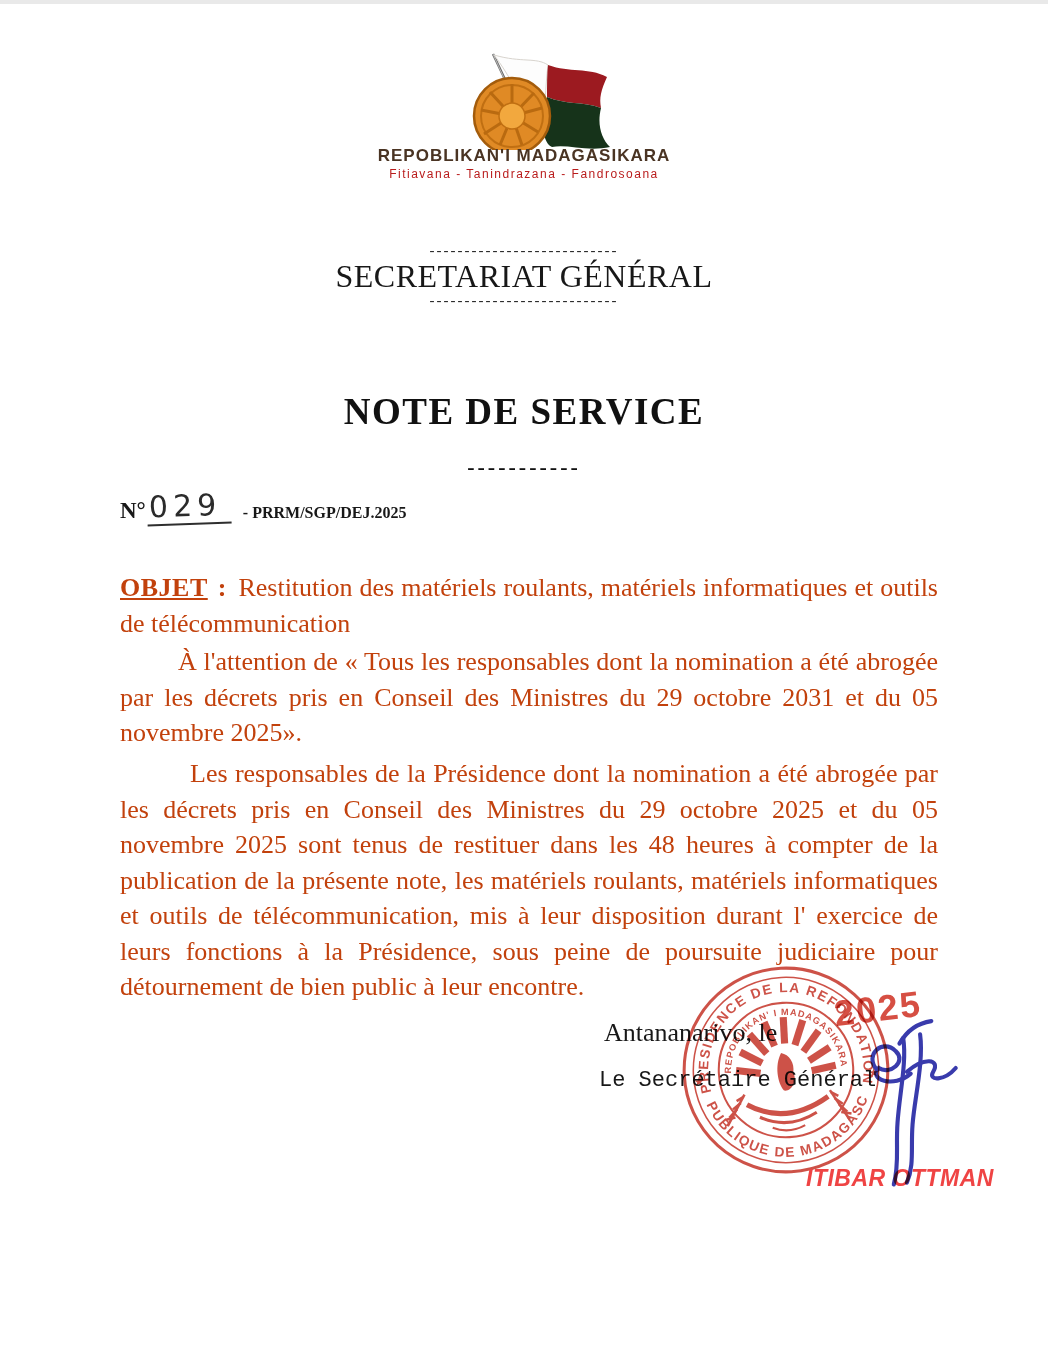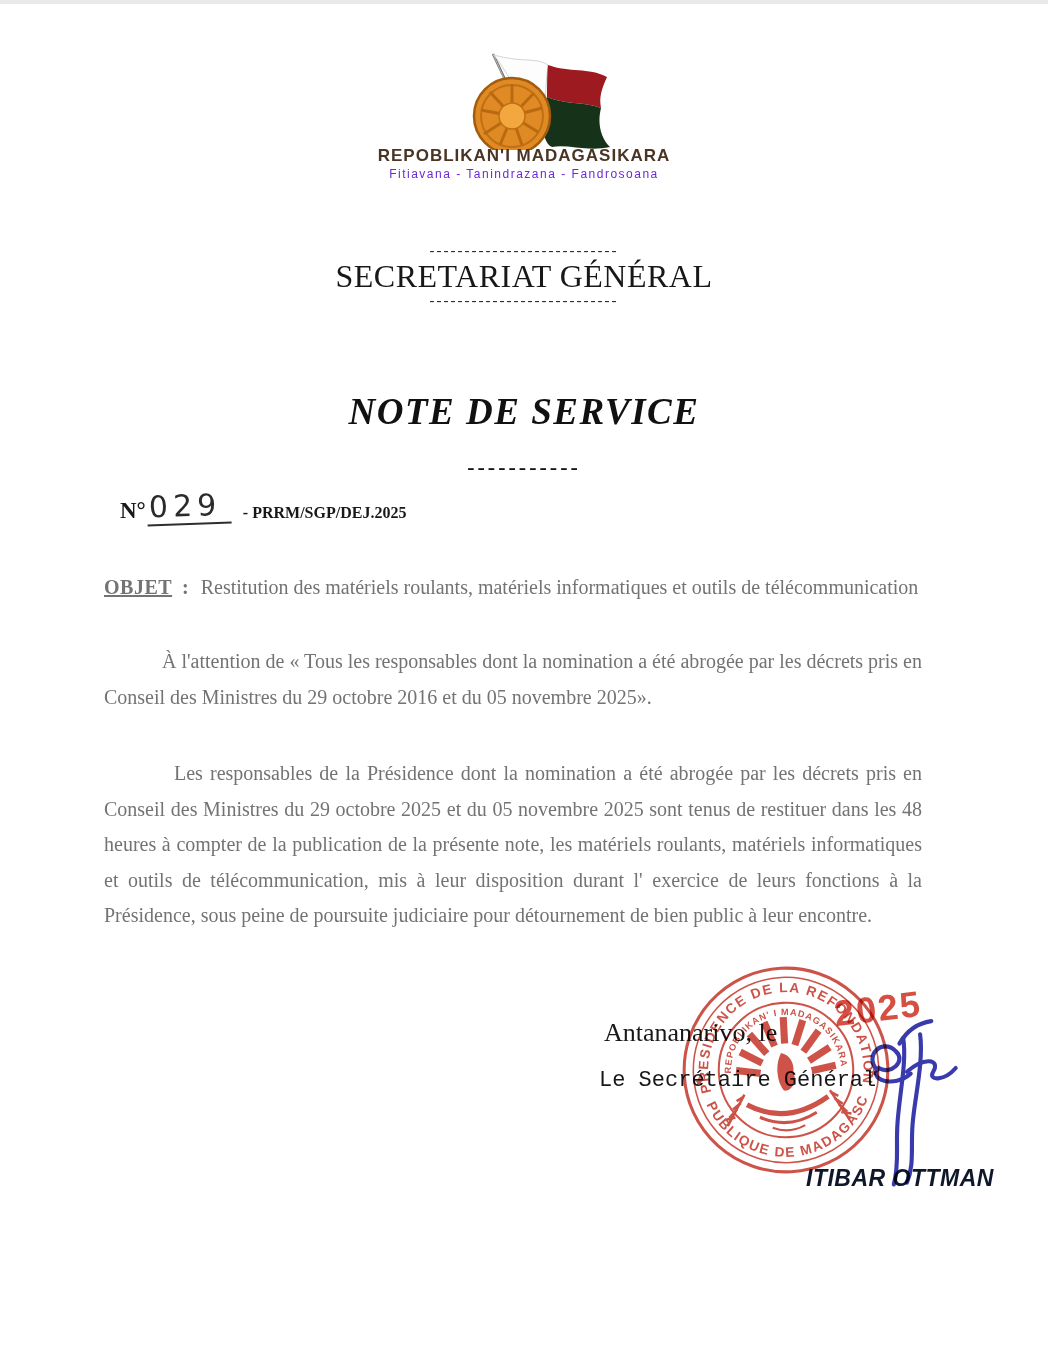--- a/index.html
+++ b/index.html
@@ -8,62 +8,62 @@
     background:#ffffff;overflow:hidden;
     font-family:"Liberation Serif", serif;color:#181818;
   }
   .centered{position:absolute;left:0;width:100%;text-align:center;}
 
   
   .logo-svg{position:absolute;left:430px;top:42px;width:240px;height:104px;}
   .country-name{top:142px;font-family:"Liberation Sans",sans-serif;font-weight:bold;
     font-size:17px;letter-spacing:1px;color:#4a3423;}
   .motto{top:163px;font-family:"Liberation Sans",sans-serif;font-size:12px;
-    letter-spacing:1.5px;color:#6d28d9;}
+    letter-spacing:1.5px;color:#b91c1c;}
 
   .hdr1{top:204px;font-size:24px;letter-spacing:.5px;}
   .sep{font-size:15px;letter-spacing:2px;color:#262626;font-family:"Liberation Serif",serif;}
   .sep1{top:238px;}
   .hdr2{top:254px;font-size:32px;letter-spacing:.5px;}
   .sep2{top:288px;}
 
-  .doc-title{top:386px;font-size:37px;font-weight:bold;letter-spacing:1.5px;color:#111;font-style:italic;}
+  .doc-title{top:386px;font-size:37px;font-weight:bold;letter-spacing:1.5px;color:#111;}
   .title-sep{top:450px;font-size:22px;font-weight:bold;letter-spacing:3px;color:#111;}
 
   .ref-line{position:absolute;left:120px;top:486px;font-size:23px;font-weight:bold;white-space:nowrap;}
   .ref-number{
     display:inline-block;font-family:"DejaVu Sans",sans-serif;font-weight:400;
     font-size:30px;letter-spacing:5px;color:#2b2b2b;
     border-bottom:2px solid #2e2e2e;padding:0 10px 0 2px;margin:0 6px 0 1px;
     transform:rotate(-2deg);position:relative;top:-2px;
   }
   .ref-code{font-size:16px;font-weight:bold;}
 
-  .para{position:absolute;left:104px;width:818px;text-align:justify;
-    font-size:20px;line-height:35.5px;color:#737373;}
+  .para{position:absolute;left:120px;width:818px;text-align:justify;
+    font-size:26px;line-height:35.5px;color:#c2410c;}
   .objet{top:566px;}
   .objet-label{font-weight:bold;text-decoration:underline;letter-spacing:.5px;}
   .objet-colon{font-weight:bold;padding:0 12px 0 10px;}
   .attention{top:640px;text-indent:58px;}
   .bodytext{top:752px;text-indent:70px;}
 
   .sig-place{position:absolute;left:604px;top:1014px;font-size:26px;z-index:1;}
   .sig-role{position:absolute;left:599px;top:1064px;font-size:22px;z-index:1;font-family:Liberation Mono, monospace;}
 
   .stamp-svg{position:absolute;left:676px;top:956px;width:220px;height:220px;
     z-index:2;mix-blend-mode:multiply;opacity:.88;}
   .date-stamp{position:absolute;left:834px;top:984px;z-index:3;
     font-family:"Liberation Sans",sans-serif;font-weight:bold;font-size:36px;
     color:#d23b2e;letter-spacing:2px;transform:rotate(-7deg);
     mix-blend-mode:multiply;opacity:.9;}
   .sign-svg{position:absolute;left:845px;top:1002px;width:122px;height:186px;
     z-index:4;mix-blend-mode:multiply;}
   .signatory{position:absolute;left:806px;top:1161px;z-index:3;
     font-family:"Liberation Sans",sans-serif;font-weight:bold;font-style:italic;
-    font-size:23px;letter-spacing:.5px;color:#0f172a;}
+    font-size:23px;letter-spacing:.5px;color:#ef4444;}
 </style>
 </head>
 <body>
 
 <div class="page">
 
   <svg class="logo-svg" viewBox="0 0 240 104">
     <g>
       <line x1="63" y1="8" x2="80" y2="44" stroke="#6b6b6b" stroke-width="2.4"></line>
       <line x1="63" y1="8" x2="79" y2="43" stroke="#b9b9b9" stroke-width="1"></line>
@@ -103,21 +103,21 @@
 
   <div class="ref-line">
     <span>N°</span><span class="ref-number">029</span>
     <span class="ref-code">- PRRM/SGP/DEJ.2025</span>
   </div>
 
   <div class="para objet">
     <span class="objet-label">OBJET</span><span class="objet-colon">:</span><span>Restitution des matériels roulants, matériels informatiques et outils de télécommunication</span>
   </div>
 
-  <div class="para attention">À l'attention de « Tous les responsables dont la nomination a été abrogée par les décrets pris en Conseil des Ministres du 29 octobre 2016 et du 05 novembre 2025».</div>
+  <div class="para attention">À l'attention de « Tous les responsables dont la nomination a été abrogée par les décrets pris en Conseil des Ministres du 29 octobre 2031 et du 05 novembre 2025».</div>
 
   <div class="para bodytext">Les responsables de la Présidence dont la nomination a été abrogée par les décrets pris en Conseil des Ministres du 29 octobre 2025 et du 05 novembre 2025 sont tenus de restituer dans les 48 heures à compter de la publication de la présente note, les matériels roulants, matériels informatiques et outils de télécommunication, mis à leur disposition durant l' exercice de leurs fonctions à la Présidence, sous peine de poursuite judiciaire pour détournement de bien public à leur encontre.</div>
 
   <div class="sig-place">Antananarivo, le</div>
   <div class="sig-role">Le Secrétaire Général</div>
 
   <svg class="stamp-svg" viewBox="-108 -108 216 216">
     <g transform="rotate(-3)" fill="#c63a2e" stroke="#c63a2e">
       <circle r="100" fill="none" stroke-width="3"></circle>
       <circle r="91" fill="none" stroke-width="1.5"></circle>

